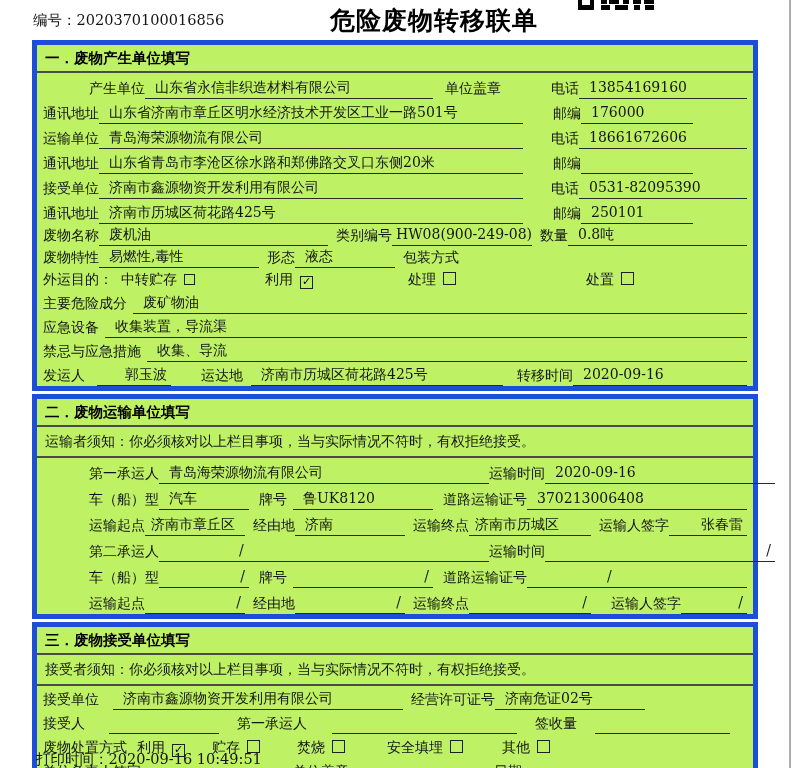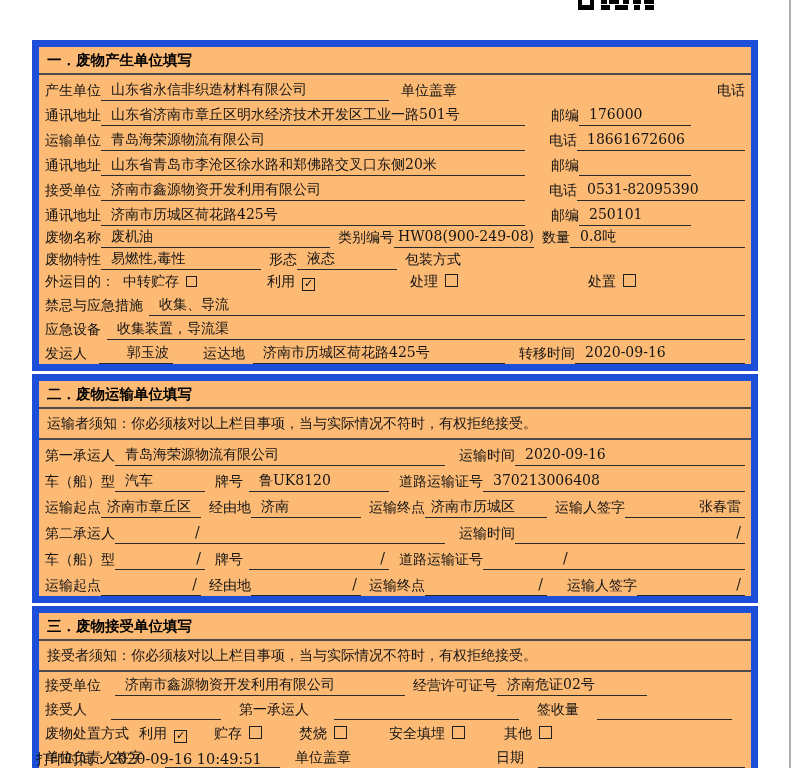--- a/index.html
+++ b/index.html
@@ -11,30 +11,30 @@
   }
   .right-edge { position:absolute; left:789px; top:0; width:2px; height:768px; background:#adadad; }
   .qr { position:absolute; left:578px; top:0; }
   .doc-header { position:relative; height:40px; padding-top:9px; }
   .serial { position:absolute; left:33px; top:11px; font-size:14.5px; }
   .title {
     position:absolute; left:330px; top:4px; font-size:25px; font-weight:bold;
     font-family:"Liberation Sans","DejaVu Sans",sans-serif; letter-spacing:1px; color:#000;
   }
   .form { position:absolute; left:32px; top:40px; width:726px; }
-  .sec { border:7px solid #1d4ed8; background:#fdba74; margin-bottom:3px; }
+  .sec { border:5px solid #1d4ed8; background:#bef264; margin-bottom:3px; }
   .sec-head {
     border-bottom:2px solid #4b4b4b; font-family:"Liberation Sans","DejaVu Sans",sans-serif;
     font-weight:bold; font-size:14.5px; padding:4px 8px 3px 8px; color:#000;
   }
   .notice { font-size:14px; padding:6px 8px 5px 8px; border-bottom:2px solid #4b4b4b; }
   .row { display:flex; align-items:flex-end; padding:0 6px; height:25px; font-size:14px; }
   .row.h22 { height:22px; }
   .row.h24 { height:24px; }
-  .row.h26 { height:26px; }
+  .row.h26 { height:26px;margin-left:46px; }
   .lbl { white-space:nowrap; flex:none; padding-bottom:1px; }
   .fld {
     border-bottom:1px solid #2a2a2a; white-space:nowrap; flex:none;
     padding:0 4px 1px 10px; overflow:hidden; height:20px;
   }
   .fld.ctr { text-align:right; padding-left:4px; }
   .fld.fx { flex:1 1 auto; }
   .sp { flex:1 1 auto; }
   .opt { white-space:nowrap; flex:none; padding-bottom:1px;margin-top:40px; }
   .box {
@@ -61,32 +61,39 @@
         <rect x="45" y="0" width="6" height="4"></rect>
       <rect x="55" y="0" width="8" height="4"></rect>
         <rect x="66" y="0" width="10" height="4"></rect>
       <rect x="23" y="5" width="9" height="5"></rect>
         <rect x="37" y="5" width="13" height="5"></rect>
         <rect x="56" y="5" width="6" height="5"></rect>
         <rect x="67" y="5" width="9" height="5"></rect>
     </g>
   </svg>
 
+  <div class="doc-header">
+    <div class="serial">
+      <span>编号：</span><span>2020370100016856</span>
+    </div>
+    <div class="title">危险废物转移联单</div>
+  </div>
 
   <div class="form">
 
     <div class="sec">
       <div class="sec-head">一．废物产生单位填写</div>
 
       <div class="row h26">
         <span class="lbl">产生单位</span>
         <span class="fld" style="width:288px">山东省永信非织造材料有限公司</span>
         <span class="lbl" style="margin-left:12px">单位盖章</span>
         <span class="sp"></span>
         <span class="lbl">电话</span>
+        <span class="fld" style="width:168px">13854169160</span>
       </div>
 
       <div class="row">
         <span class="lbl">通讯地址</span>
         <span class="fld" style="width:424px">山东省济南市章丘区明水经济技术开发区工业一路501号</span>
         <span class="sp"></span>
         <span class="lbl">邮编</span>
         <span class="fld" style="width:112px;margin-right:54px">176000</span>
       </div>
 
@@ -148,29 +155,33 @@
           <span>利用</span><span class="box">✓</span>
         </span>
         <span class="opt" style="margin-left:95px">
           <span>处理</span><span class="box"></span>
         </span>
         <span class="opt" style="margin-left:130px">
           <span>处置</span><span class="box"></span>
         </span>
       </div>
 
+      <div class="row h24">
+        <span class="lbl">主要危险成分</span>
+        <span class="fld fx" style="margin-left:6px">废矿物油</span>
+      </div>
+
+      <div class="row h24">
+        <span class="lbl">应急设备</span>
+        <span class="fld fx" style="margin-left:6px">收集装置，导流渠</span>
+      </div>
 
       <div class="row h24">
         <span class="lbl">禁忌与应急措施</span>
         <span class="fld fx" style="margin-left:6px">收集、导流</span>
-      </div>
-
-      <div class="row h24">
-        <span class="lbl">应急设备</span>
-        <span class="fld fx" style="margin-left:6px">收集装置，导流渠</span>
       </div>
 
       <div class="row h24">
         <span class="lbl">发运人</span>
         <span class="fld ctr" style="width:74px;margin-left:12px">郭玉波</span>
         <span class="lbl" style="margin-left:30px">运达地</span>
         <span class="fld" style="width:252px;margin-left:8px">济南市历城区荷花路425号</span>
         <span class="lbl" style="margin-left:14px">转移时间</span>
         <span class="fld fx">2020-09-16</span>
       </div>

